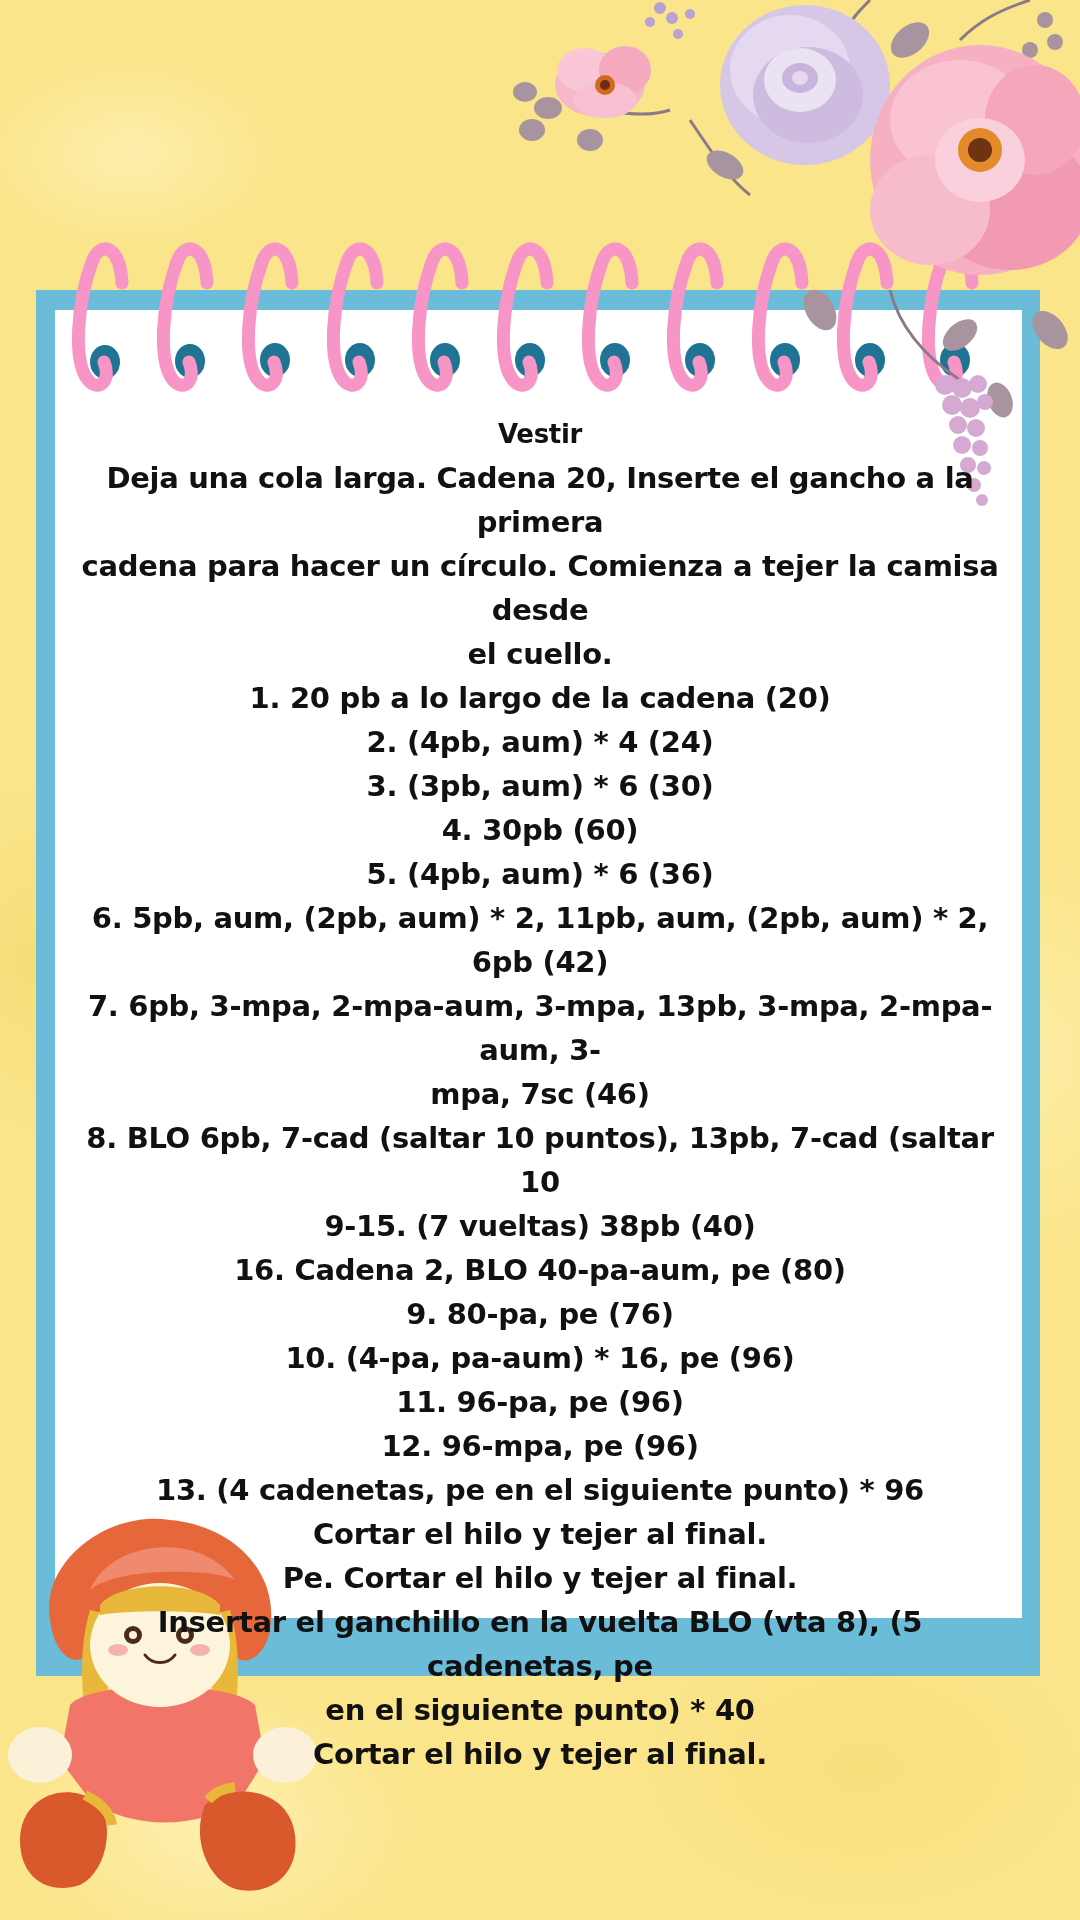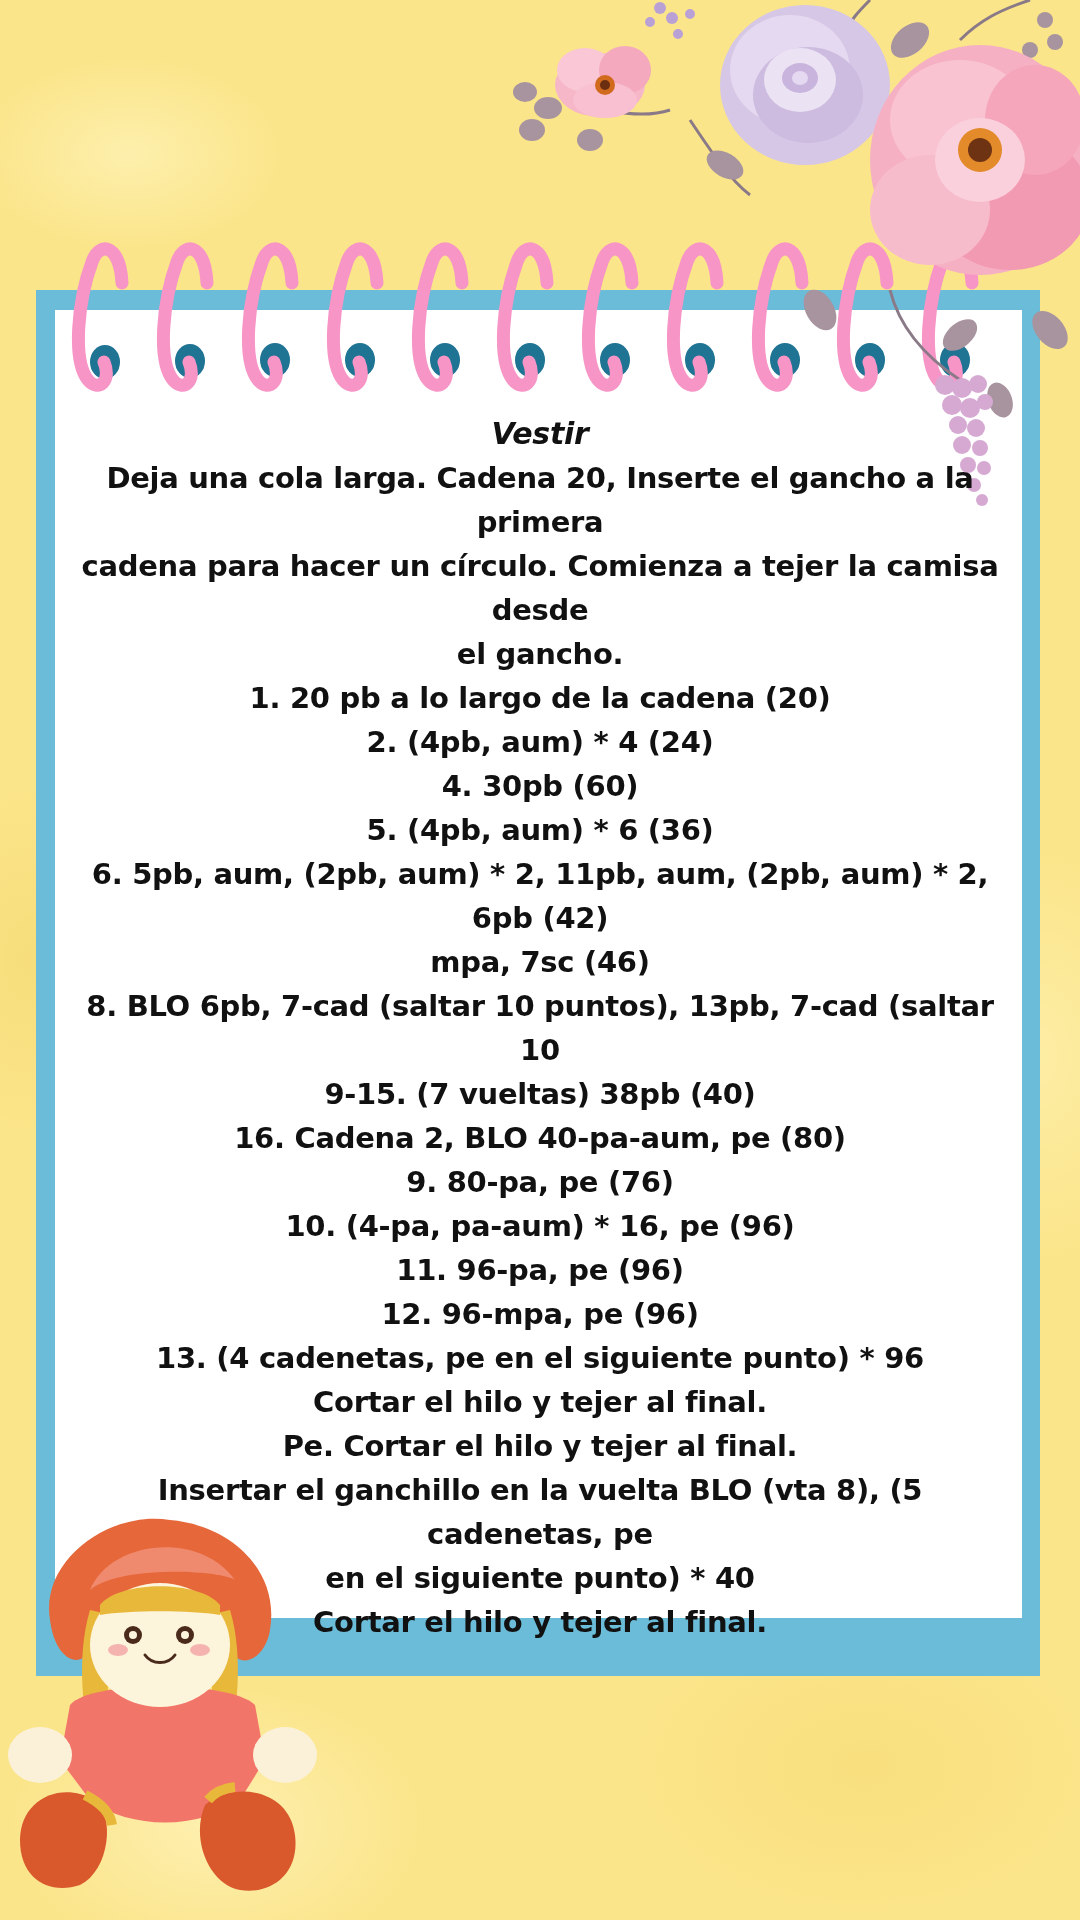--- a/index.html
+++ b/index.html
@@ -61,22 +61,21 @@
       color: #111111;
       font-weight: bold;
       font-size: 29px;
       line-height: 44px;
       letter-spacing: -0.3px;
     }
     .pattern .line {
       display: block;
     }
     .pattern .title {
-      font-size: 30px;
-      font-style: italic;
+      font-size: 26px;
     }
 
     
     .flowers {
       position: absolute;
       left: 490px;
       top: 0;
       width: 590px;
       height: 520px;
     }
@@ -233,26 +232,28 @@
   <path d="M20 340 C 20 300, 60 280, 95 300 C 115 315, 110 370, 80 385 C 50 395, 20 380, 20 340 Z" fill="#d9582c"></path>
   <path d="M205 305 C 235 280, 290 290, 295 335 C 300 375, 270 395, 240 390 C 210 385, 190 340, 205 305 Z" fill="#d9582c"></path>
   <path d="M85 295 C 95 300, 110 310, 112 325" stroke="#e8b83a" stroke-width="10" fill="none"></path>
   <path d="M208 300 C 215 292, 225 288, 235 287" stroke="#e8b83a" stroke-width="10" fill="none"></path>
 </svg>
 
 <div class="pattern">
   <span class="line title">Vestir</span>
   <span class="line">Deja una cola larga. Cadena 20, Inserte el gancho a la primera</span>
   <span class="line">cadena para hacer un círculo. Comienza a tejer la camisa desde</span>
-  <span class="line">el gancho.</span>
+  <span class="line">el cuello.</span>
   <span class="line">1. 20 pb a lo largo de la cadena (20)</span>
   <span class="line">2. (4pb, aum) * 4 (24)</span>
+  <span class="line">3. (3pb, aum) * 6 (30)</span>
   <span class="line">4. 30pb (60)</span>
   <span class="line">5. (4pb, aum) * 6 (36)</span>
   <span class="line">6. 5pb, aum, (2pb, aum) * 2, 11pb, aum, (2pb, aum) * 2, 6pb (42)</span>
+  <span class="line">7. 6pb, 3-mpa, 2-mpa-aum, 3-mpa, 13pb, 3-mpa, 2-mpa-aum, 3-</span>
   <span class="line">mpa, 7sc (46)</span>
   <span class="line">8. BLO 6pb, 7-cad (saltar 10 puntos), 13pb, 7-cad (saltar 10</span>
   <span class="line">9-15. (7 vueltas) 38pb (40)</span>
   <span class="line">16. Cadena 2, BLO 40-pa-aum, pe (80)</span>
   <span class="line">9. 80-pa, pe (76)</span>
   <span class="line">10. (4-pa, pa-aum) * 16, pe (96)</span>
   <span class="line">11. 96-pa, pe (96)</span>
   <span class="line">12. 96-mpa, pe (96)</span>
   <span class="line">13. (4 cadenetas, pe en el siguiente punto) * 96</span>
   <span class="line">Cortar el hilo y tejer al final.</span>

